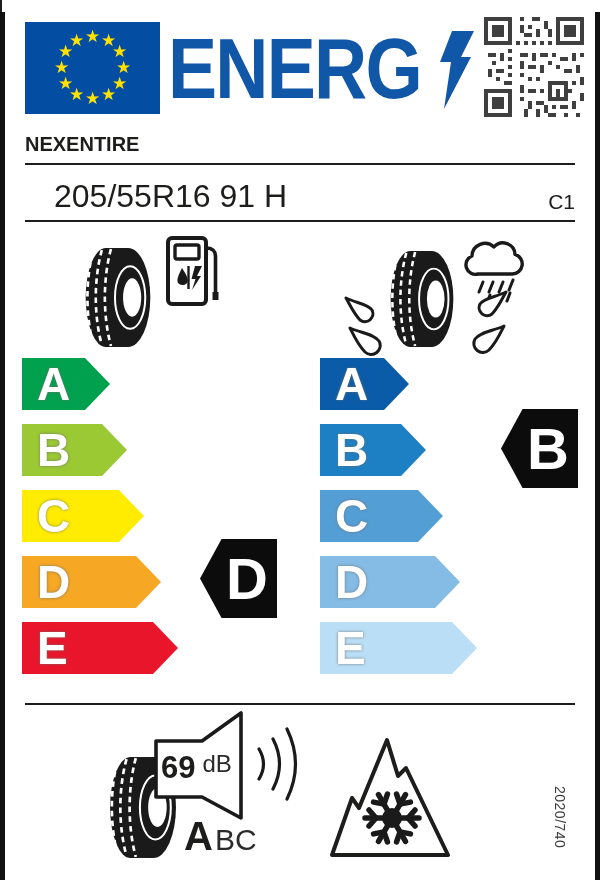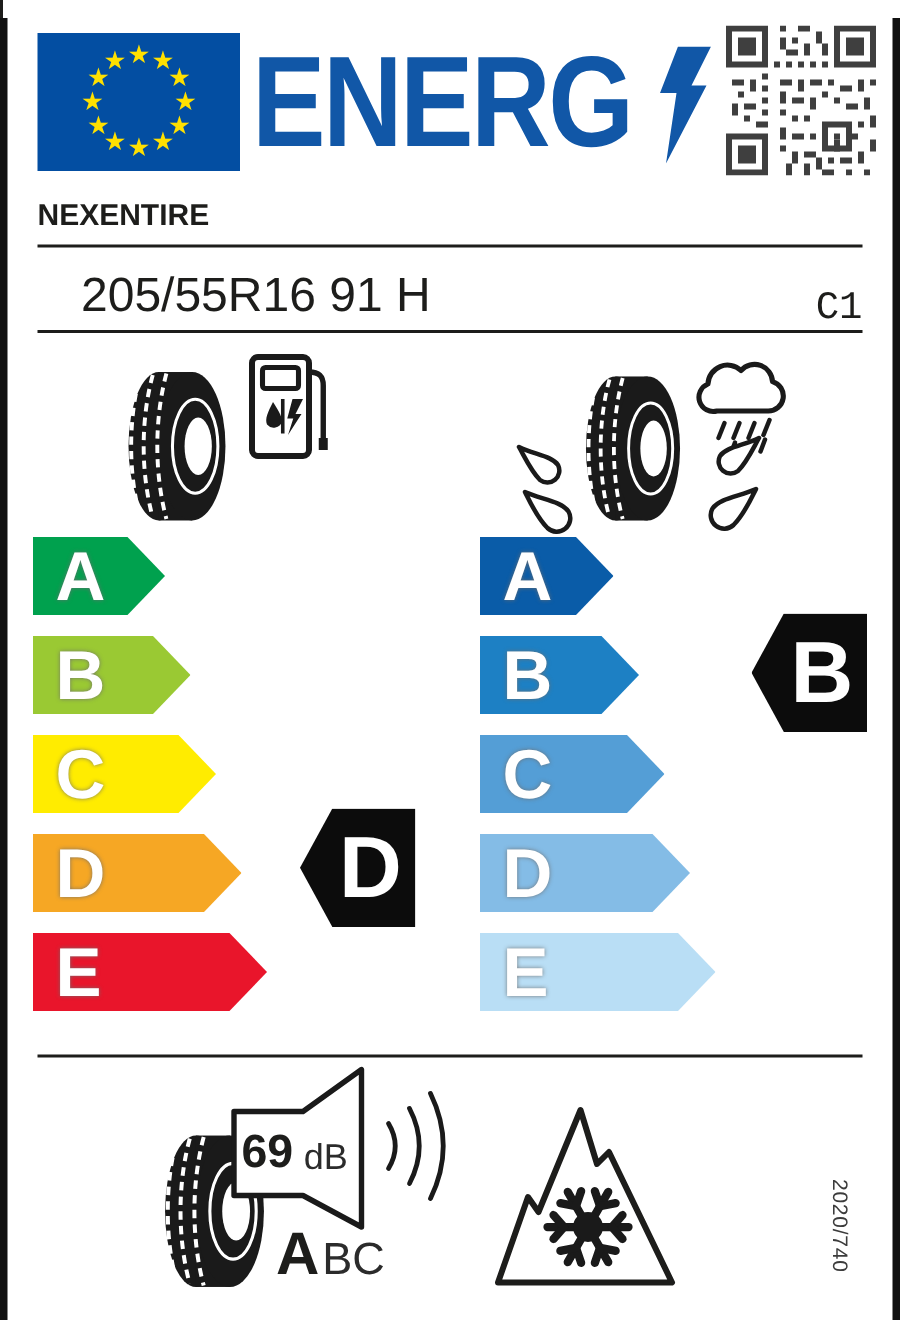--- a/index.html
+++ b/index.html
@@ -19,21 +19,21 @@
   .s10{left:29px;top:37px;}.s11{left:33px;top:21px;}.s12{left:44px;top:10px;}
   #energy{left:168px;top:28px;font-size:86px;font-weight:bold;color:#1157a7;
           letter-spacing:-2px;line-height:80px;transform:scaleX(0.855);transform-origin:0 0;white-space:nowrap;}
   #bolt{left:440px;top:31px;}
   #qr{left:483px;top:17px;}
 
   
   #supplier{left:25px;top:133px;font-size:20px;font-weight:bold;}
   #type-id{right:25px;top:135px;font-size:27px;}
   #size{left:25px;top:178px;font-size:32px;margin-left:29px;}
-  #class{right:25px;top:190px;font-size:26px;font-family:Liberation Mono, monospace;}
+  #class{right:25px;top:190px;font-size:21px;}
   .rule{position:absolute;left:25px;width:550px;height:2px;background:#1d1d1b;}
   #rule1{top:163px;} #rule2{top:220px;} #rule3{top:703px;}
   #divider{left:300px;top:236px;width:2px;height:432px;background:#1d1d1b;}
 
   
   .bar{position:absolute;height:52px;display:flex;align-items:center;
        clip-path:polygon(0 0,calc(100% - 25px) 0,100% 50%,calc(100% - 25px) 100%,0 100%);
        filter:drop-shadow(0 0 1px rgba(70,70,70,.45));}
   .bar span{font-size:46px;font-weight:bold;color:#fff;padding-left:15px;line-height:52px;
        text-shadow:0 0 3px rgba(110,110,110,.9);}
@@ -52,21 +52,21 @@
   #wet-badge{left:501px;top:409px;}
 
   
   #fuel-tire{left:84px;top:247px;}  #pump{left:165px;top:235px;}
   #wet-tire{left:383px;top:250px;}  #cloud{left:455px;top:232px;}
   #splash-l{left:344px;top:294px;}  #splash-r{left:462px;top:290px;}
 
   
   #noise-tire{left:107px;top:756px;}
   #speaker{left:152px;top:707px;}
-  #noise-text{left:161px;top:750px;display:flex;gap:7px;align-items:flex-end;}
+  #noise-text{left:161px;top:750px;display:flex;gap:7px;align-items:flex-start;}
   #noise-text .val{font-size:31px;font-weight:bold;}
   #noise-text .unit{font-size:24px;color:#2b2b2b;}
   #waves{left:254px;top:716px;}
   #noise-class{left:184px;top:814px;display:flex;align-items:baseline;gap:2px;}
   #noise-class .big{font-size:40px;font-weight:bold;}
   #noise-class .rest{font-size:30px;color:#2b2b2b;}
   #snow{left:329px;top:709px;}
   #regulation{left:552px;top:786px;writing-mode:vertical-rl;font-size:14px;color:#3c3c3c;letter-spacing:.5px;}
 </style>
 </head>

